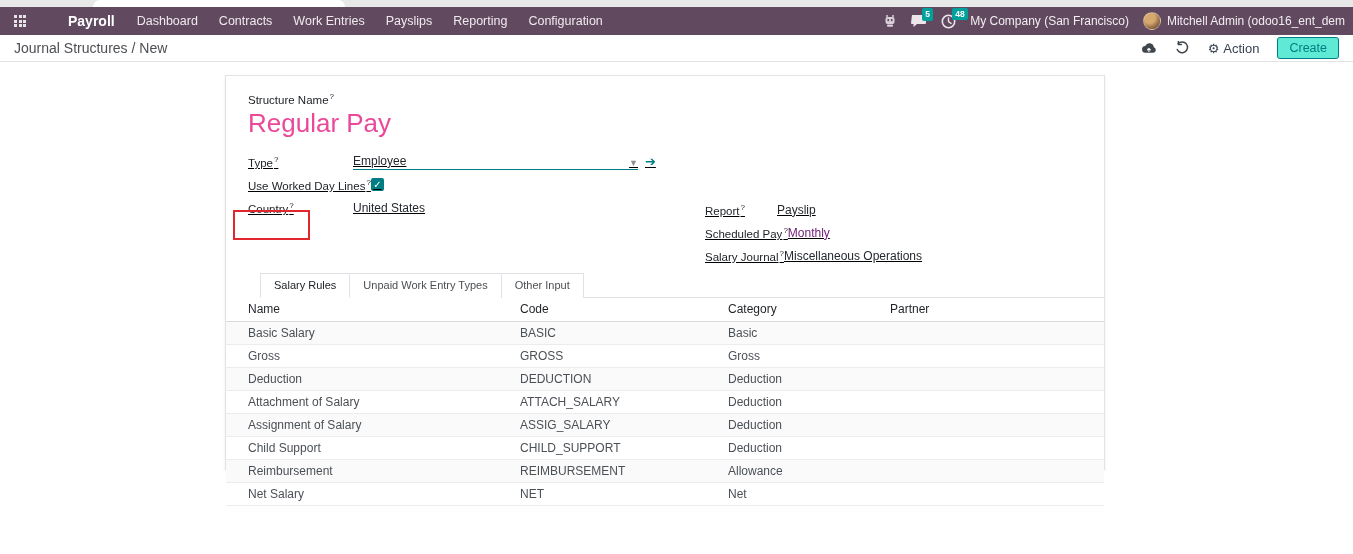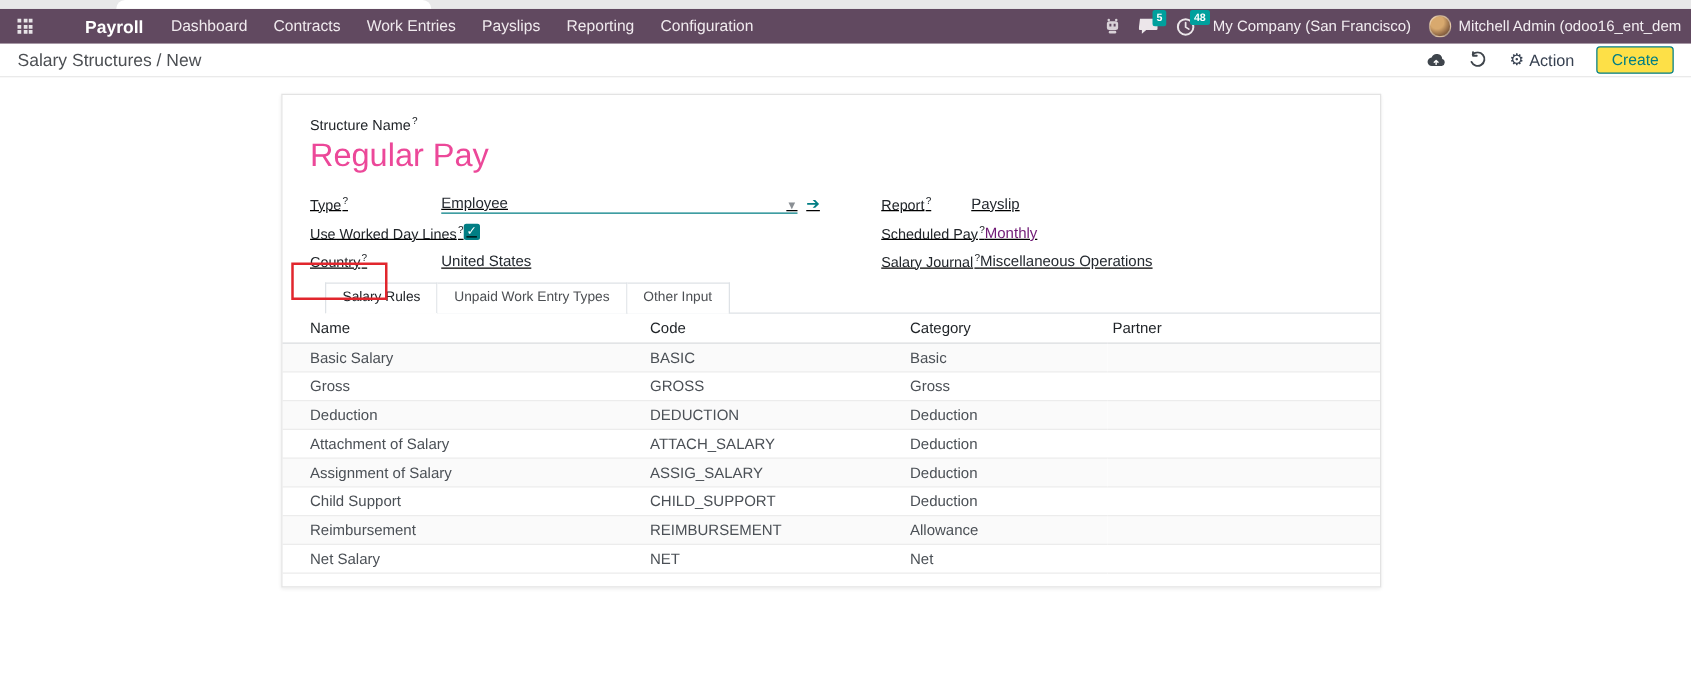--- a/index.html
+++ b/index.html
@@ -33,36 +33,36 @@
   
   .control-panel { height:27px; display:flex; align-items:center; padding:0 14px;
     border-bottom:1px solid #e3e3e3; background:#fff; }
   .breadcrumb { font-size:14px; color:#4c4f53; }
   .breadcrumb .crumb-link { cursor:pointer; }
   .cp-spacer { flex:1; }
   .cp-right { display:flex; align-items:center; gap:18px; }
   .icon-btn { cursor:pointer; display:inline-flex; align-items:center; color:#40464d; }
   .action-menu { display:flex; align-items:center; gap:4px; font-size:13px; color:#374151; cursor:pointer; }
   .gear { font-size:13px; color:#374151; }
-  .btn-create { font-size:12.5px; color:#017e84; border:1px solid #017e84; background:#fde047;
+  .btn-create { font-size:12.5px; color:#017e84; border:1px solid #017e84; background:#5eead4;
     padding:3px 11px; border-radius:3px; cursor:pointer; }
 
   
   .content { position:relative; height:492px; background:#fff; }
   .card { position:absolute; left:225px; top:13px; width:880px; height:395px;
     background:#fff; border:1px solid #e3e3e3; box-shadow:0 1px 3px rgba(0,0,0,.08); }
   .card-pad { padding:16px 0 0 22px; }
   .field-label { font-size:11.5px; color:#212529; }
   sup.q { font-size:8px; color:#212529; margin-left:1px; }
   .title { font-size:26px; color:#ec4899; font-weight:400; margin-top:3px; line-height:1.1; }
 
   .fields-grid { display:flex; margin-top:13px; }
   .fields-col { display:flex; flex-direction:column; }
   .fields-col.left { width:435px; }
-  .fields-col.right { margin-left:22px; }
+  .fields-col.right { margin-left:22px;margin-top:48px; }
   .field-row { display:flex; align-items:center; height:23px;text-decoration:underline; }
   .field-row .lbl { flex:0 0 105px; font-size:11.5px; color:#212529; white-space:nowrap; }
   .fields-col.right .lbl { flex:0 0 72px; }
   .field-value { font-size:12px; color:#24292f; }
   .m2o-wrap { display:flex; align-items:center; }
   .m2o { width:285px; border-bottom:1px solid #017e84; display:flex; align-items:flex-end;
     justify-content:space-between; font-size:12px; color:#24292f; padding-bottom:1px; cursor:text; }
   .m2o .caret { color:#8a8f94; font-size:9px; line-height:1; }
   .m2o-arrow { color:#017e84; font-size:13px; margin-left:7px; cursor:pointer; line-height:1; }
   .checkbox { width:13px; height:13px; background:#017e84; border-radius:2px; display:inline-flex;
@@ -151,21 +151,21 @@
     <span class="tray-text">My Company (San Francisco)</span>
     <span class="user-wrap">
       <span class="avatar"></span>
       <span class="tray-text">Mitchell Admin (odoo16_ent_dem</span>
     </span>
   </div>
 </div>
 
 <div class="control-panel">
   <span class="breadcrumb">
-    <span class="crumb-link">Salary Structures</span><span> / </span><span>New</span>
+    <span class="crumb-link">Journal Structures</span><span> / </span><span>New</span>
   </span>
   <span class="cp-spacer"></span>
   <div class="cp-right">
     <span class="icon-btn">
       <svg width="17" height="13" viewBox="0 0 17 13">
         <path d="M13.8 5.2 a4.4 4.4 0 0 0 -8.5 -1.2 a3.4 3.4 0 0 0 .3 6.8 h7.8 a2.9 2.9 0 0 0 .4 -5.6z" fill="#3f454c"></path>
         <path d="M8.9 9.5 v-3.2 m0 0 l-1.5 1.5 m1.5 -1.5 l1.5 1.5" stroke="#fff" stroke-width="1.1" fill="none" stroke-linecap="round"></path>
       </svg>
     </span>
     <span class="icon-btn">

